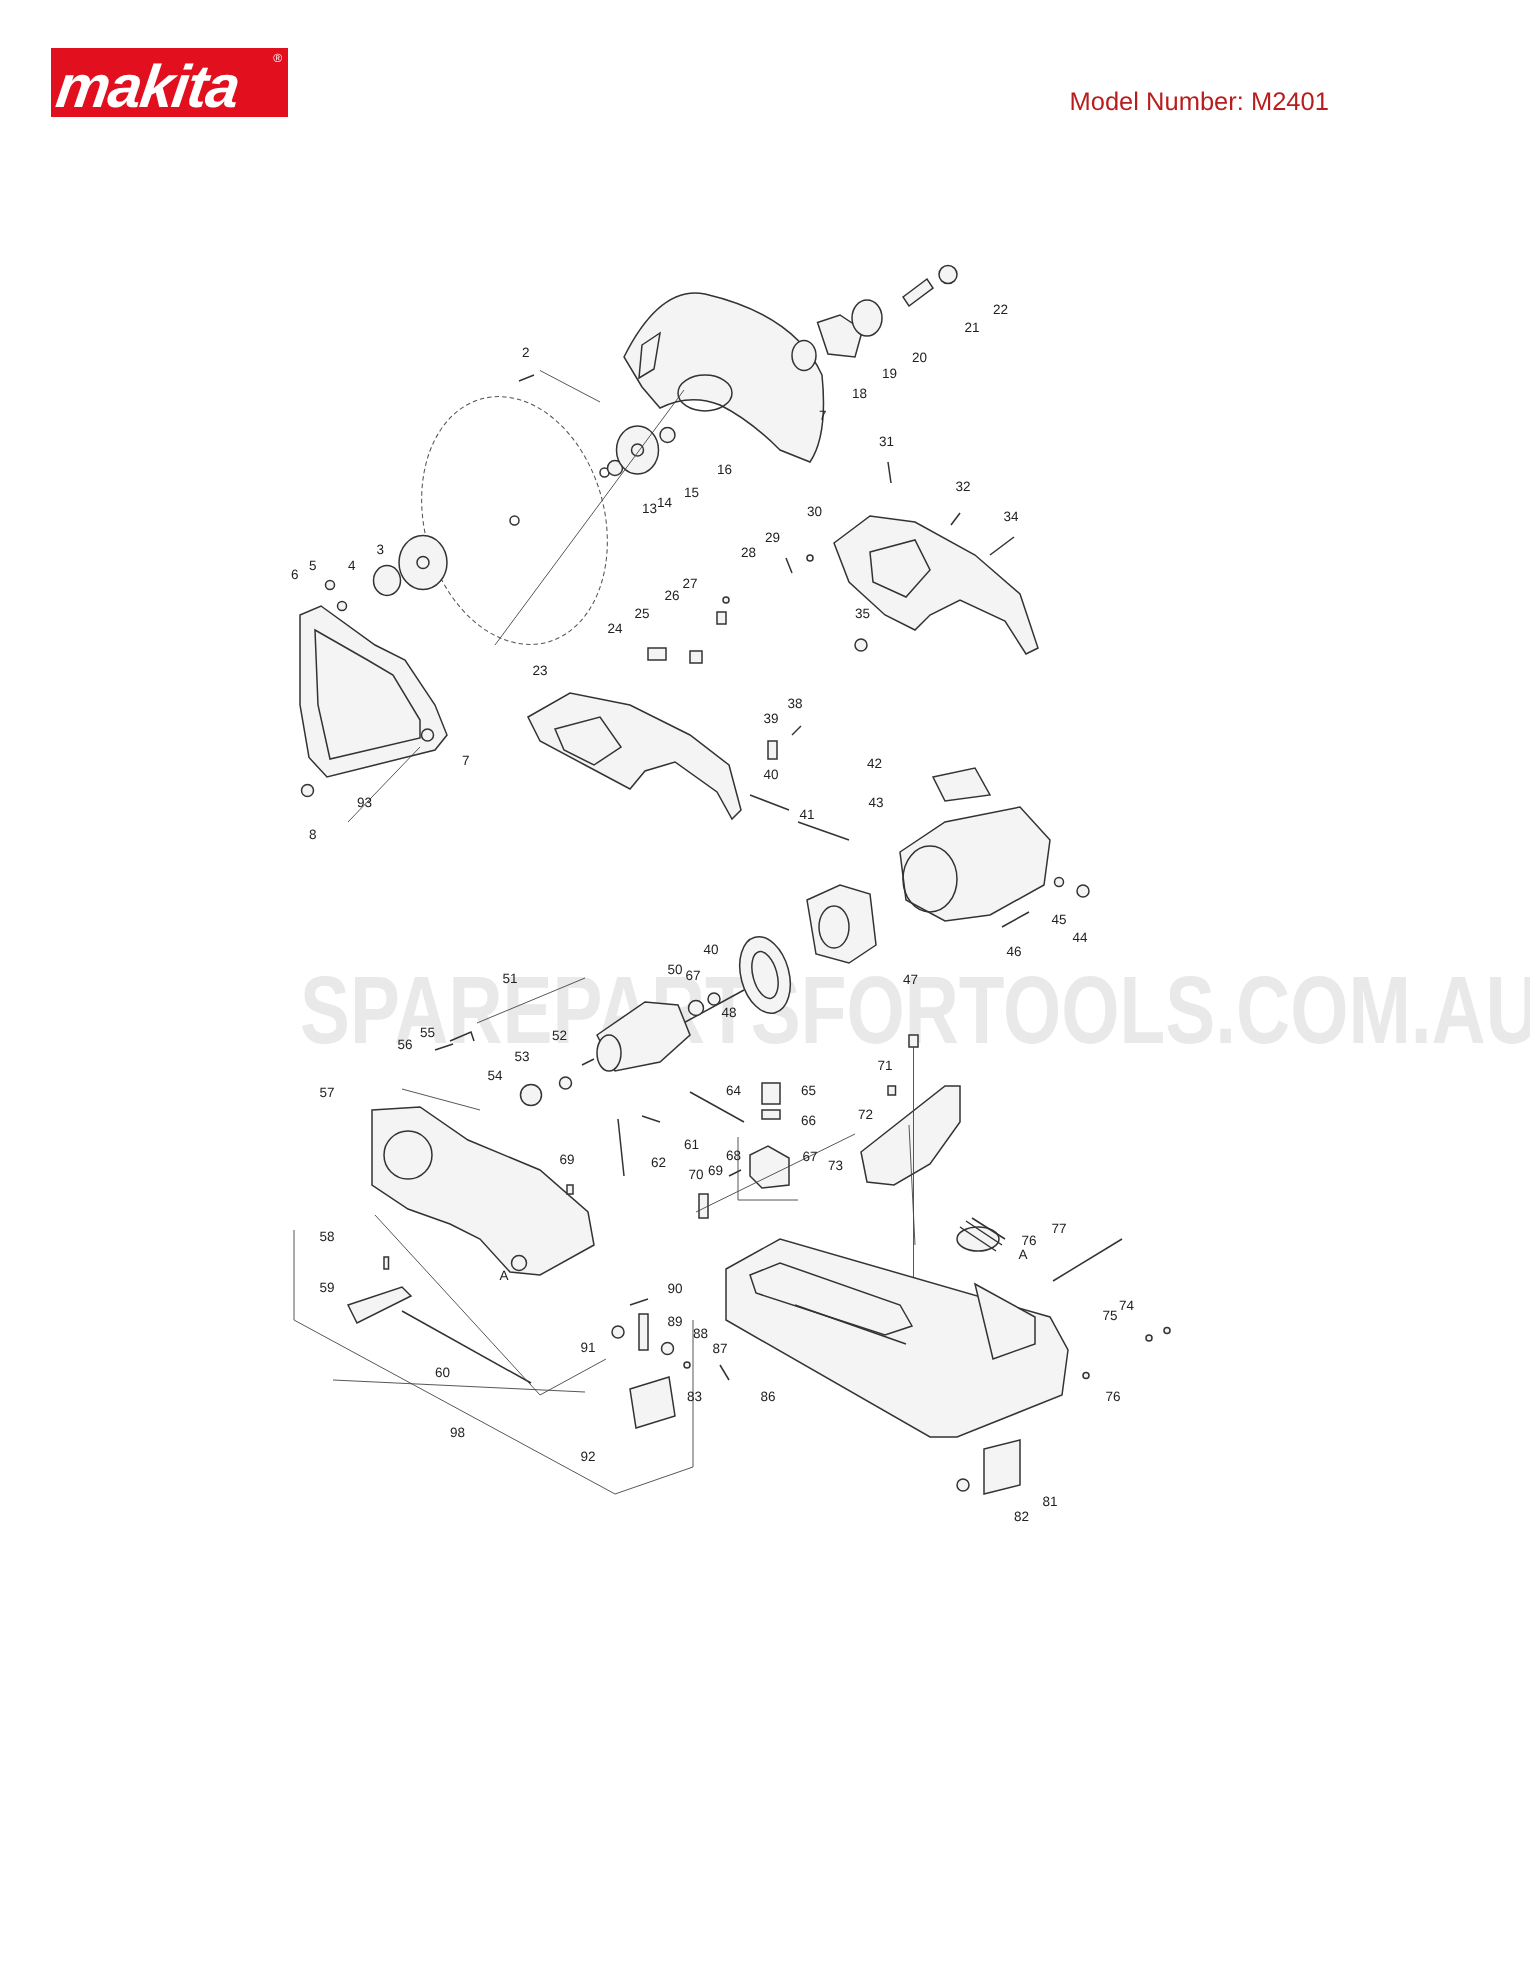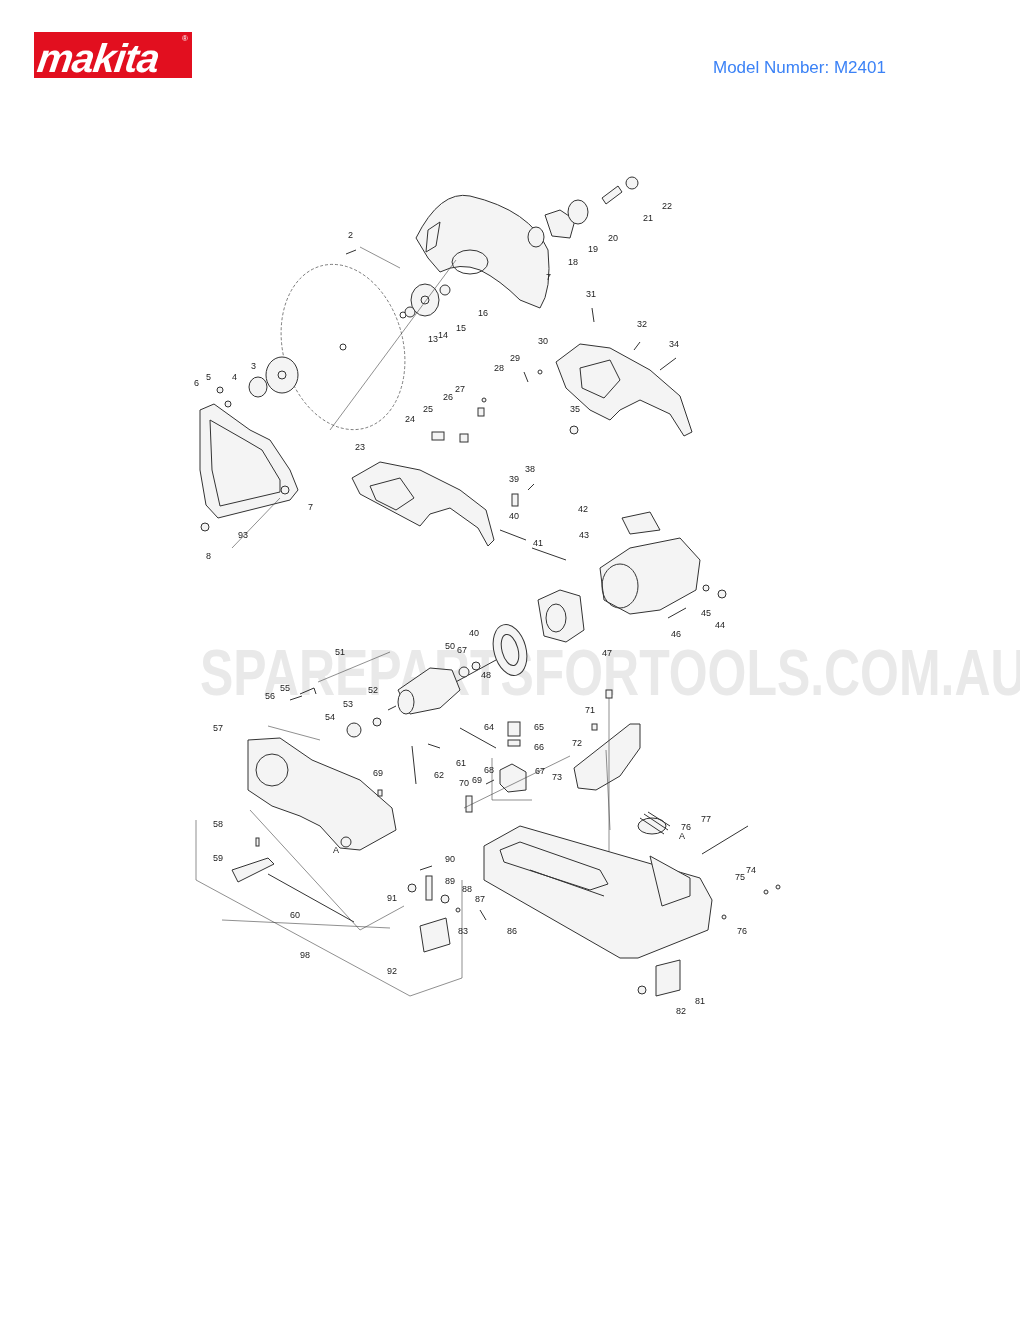--- a/index.html
+++ b/index.html
@@ -1,20 +1,20 @@
 <!DOCTYPE html>
 <html><head>
 <meta charset="utf-8">
 <style>
   html, body { margin:0; padding:0; background:#ffffff; }
   body { width:1020px; height:1320px; position:relative; overflow:hidden; font-family:"Liberation Sans", sans-serif; }
   .logo { position:absolute; left:34px; top:32px; width:158px; height:46px; background:#e20f1f; overflow:hidden; }
   .logo-text { position:absolute; left:4px; top:6px; font-family:"Liberation Sans", sans-serif; font-weight:bold; font-style:italic; font-size:40px; color:#ffffff; letter-spacing:-1px; line-height:40px; transform:skewX(-8deg); }
   .logo-reg { position:absolute; right:4px; top:2px; font-size:8px; color:#ffffff; }
-  .model { position:absolute; left:713px; top:58px; font-size:17px; color:#3b82f6; }
+  .model { position:absolute; left:713px; top:58px; font-size:17px; color:#b91c1c; }
   .diagram { position:absolute; left:0; top:0; width:1020px; height:1320px; }
   .callout { font-family:"Liberation Sans", sans-serif; font-size:9px; fill:#222; }
   .watermark { position:absolute; left:200px; top:636px; font-family:"Liberation Sans", sans-serif; font-weight:bold; font-size:64px; color:#e9e9e9; letter-spacing:0px; transform:scaleX(0.78); transform-origin:left top; white-space:nowrap; }
   .p { fill:none; stroke:#333; stroke-width:1; }
   .pf { fill:#f4f4f4; stroke:#333; stroke-width:1; }
   .ld { stroke:#444; stroke-width:0.6; fill:none; }
   .dash { stroke:#555; stroke-width:0.7; fill:none; stroke-dasharray:3,2; }
 </style>
 </head>
 <body>

